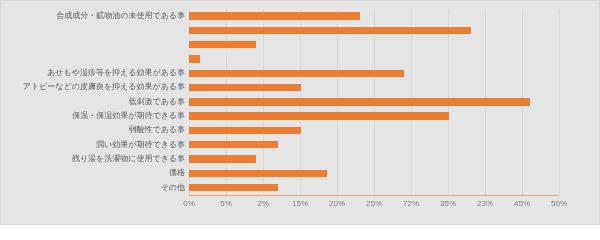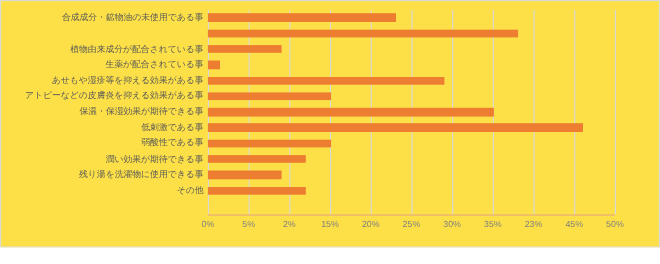--- a/index.html
+++ b/index.html
@@ -13,21 +13,21 @@
     font-family: "Liberation Sans", sans-serif;
     overflow: hidden;
   }
 
   #chart-frame {
     position: relative;
     box-sizing: border-box;
     width: 600px;
     height: 225px;
     border: 1px solid #d9d9d9;
-    background: #fde047;
+    background: #e5e5e5;
     text-decoration: underline;
   }
 
   
   #plot-area {
     position: absolute;
     left: 188px;
     top: 8px;
     width: 370px;   
     height: 186px;
@@ -126,68 +126,70 @@
 
   <div id="rows">
       <div class="row">
         <div class="row-label">合成成分・鉱物油の未使用である事</div>
         <div class="bar" title="23.1%" style="width: 170.94px; background: rgb(237, 125, 49);"></div>
       </div>
       <div class="row">
         <div class="bar" title="38.1%" style="width: 281.94px; background: rgb(237, 125, 49);"></div>
       </div>
       <div class="row">
-        <div class="row-label">植物由来成分が配合されている事</div>
         <div class="bar" title="9.1%" style="width: 67.34px; background: rgb(237, 125, 49);"></div>
       </div>
       <div class="row">
-        <div class="row-label">生薬が配合されている事</div>
         <div class="bar" title="1.5%" style="width: 11.1px; background: rgb(237, 125, 49);"></div>
       </div>
       <div class="row">
         <div class="row-label">あせもや湿疹等を抑える効果がある事</div>
         <div class="bar" title="29.1%" style="width: 215.34px; background: rgb(237, 125, 49);"></div>
       </div>
       <div class="row">
         <div class="row-label">アトピーなどの皮膚炎を抑える効果がある事</div>
         <div class="bar" title="15.1%" style="width: 111.74px; background: rgb(237, 125, 49);"></div>
       </div>
       <div class="row">
+        <div class="row-label">低刺激である事</div>
+        <div class="bar" title="46.1%" style="width: 341.14px; background: rgb(237, 125, 49);"></div>
+      </div>
+      <div class="row">
         <div class="row-label">保温・保湿効果が期待できる事</div>
         <div class="bar" title="35.1%" style="width: 259.74px; background: rgb(237, 125, 49);"></div>
-      </div>
-      <div class="row">
-        <div class="row-label">低刺激である事</div>
-        <div class="bar" title="46.1%" style="width: 341.14px; background: rgb(237, 125, 49);"></div>
       </div>
       <div class="row">
         <div class="row-label">弱酸性である事</div>
         <div class="bar" title="15.1%" style="width: 111.74px; background: rgb(237, 125, 49);"></div>
       </div>
       <div class="row">
         <div class="row-label">潤い効果が期待できる事</div>
         <div class="bar" title="12%" style="width: 88.8px; background: rgb(237, 125, 49);"></div>
       </div>
       <div class="row">
         <div class="row-label">残り湯を洗濯物に使用できる事</div>
         <div class="bar" title="9%" style="width: 66.6px; background: rgb(237, 125, 49);"></div>
       </div>
       <div class="row">
+        <div class="row-label">価格</div>
+        <div class="bar" title="18.6%" style="width: 137.64px; background: rgb(237, 125, 49);"></div>
+      </div>
+      <div class="row">
         <div class="row-label">その他</div>
         <div class="bar" title="12%" style="width: 88.8px; background: rgb(237, 125, 49);"></div>
       </div>
     </div>
 
   <div id="x-ticks">
       <div class="x-tick" style="left: 0px;">0%</div>
       <div class="x-tick" style="left: 37px;">5%</div>
       <div class="x-tick" style="left: 74px;">2%</div>
       <div class="x-tick" style="left: 111px;">15%</div>
       <div class="x-tick" style="left: 148px;">20%</div>
       <div class="x-tick" style="left: 185px;">25%</div>
-      <div class="x-tick" style="left: 222px;">30%</div>
+      <div class="x-tick" style="left: 222px;">72%</div>
       <div class="x-tick" style="left: 259px; text-align: center;">35%</div>
       <div class="x-tick" style="left: 296px;">23%</div>
       <div class="x-tick" style="left: 333px;">45%</div>
       <div class="x-tick" style="left: 370px;">50%</div>
     </div>
 
 </div>
 
 </body></html>

